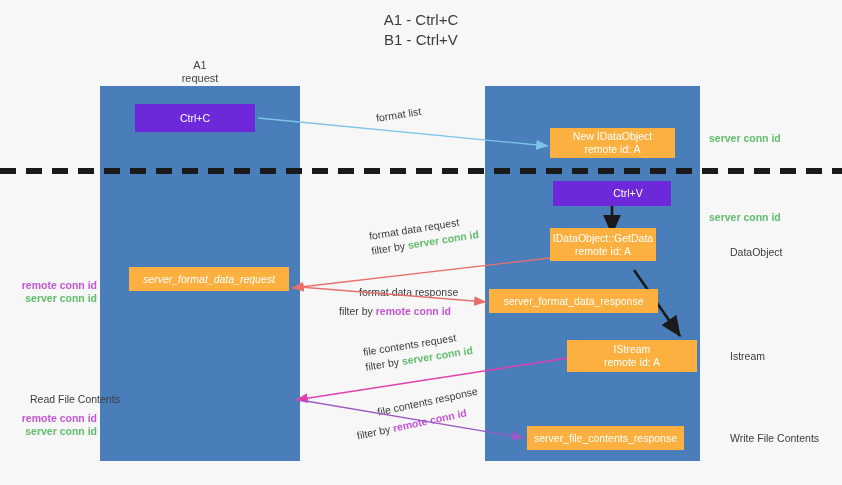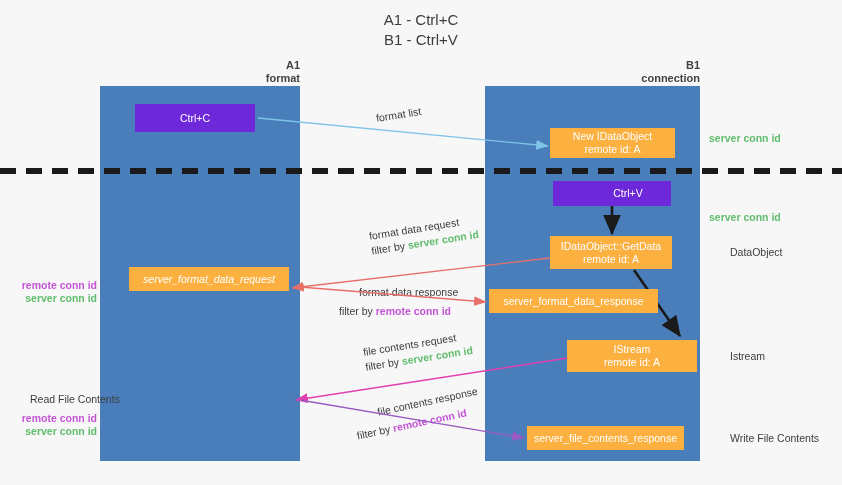--- a/index.html
+++ b/index.html
@@ -26,25 +26,24 @@
   #title-block {
     left: 0; right: 0; top: 10px;
     text-align: center;
     font-size: 15px;
     line-height: 20px;
     color: #3c3c3c;
   }
 
   
   .lane-header {
-    text-align: right;
+    text-align: center;
     font-size: 11px;
     line-height: 13px;
     color: #434343;
-    font-weight: bold;
   }
   #lane-a-header { left: 100px; top: 59px; width: 200px; }
   #lane-b-header { left: 485px; top: 59px; width: 215px; }
 
   
   .lane {
     background: #4a7ebb;
   }
   #lane-a { left: 100px; top: 86px; width: 200px; height: 375px; }
   #lane-b { left: 485px; top: 86px; width: 215px; height: 375px; }
@@ -113,25 +112,21 @@
 
 <div id="stage">
 
   <div class="abs" id="title-block">
     <div>A1 - Ctrl+C</div>
     <div>B1 - Ctrl+V</div>
   </div>
 
   <div class="abs lane-header" id="lane-a-header">
     <div>A1</div>
-    <div>format</div>
-  </div>
-  <div class="abs lane-header" id="lane-b-header">
-    <div>B1</div>
-    <div>connection</div>
+    <div>request</div>
   </div>
 
   <div class="abs lane" id="lane-a"></div>
   <div class="abs lane" id="lane-b"></div>
 
   <svg id="arrows" viewBox="0 0 842 485">
     <defs>
       <marker id="ah-blue" markerWidth="9" markerHeight="7" refX="8.5" refY="3.5" orient="auto">
         <polygon points="0 0, 9 3.5, 0 7" fill="#7ec4e8"></polygon>
       </marker>
@@ -172,21 +167,21 @@
 
   <div class="abs box box-orange" style="left:550px; top:128px; width:125px; height:30px;">
     <span>New IDataObject</span>
     <span class="line2">remote id: A</span>
   </div>
 
   <div class="abs box box-green" style="left:553px; top:181px; width:118px; height:25px;padding-left:32px;">
     <span>Ctrl+V</span>
   </div>
 
-  <div class="abs box box-orange" style="left:550px; top:236px; width:122px; height:33px;">
+  <div class="abs box box-orange" style="left:550px; top:228px; width:106px; height:33px;">
     <span>IDataObject::GetData</span>
     <span class="line2">remote id: A</span>
   </div>
 
   <div class="abs box box-orange" style="left:567px; top:340px; width:130px; height:32px;">
     <span>IStream</span>
     <span class="line2">remote id: A</span>
   </div>
 
   <div class="abs box box-orange" style="left:129px; top:267px; width:160px; height:24px;font-style:italic;">

